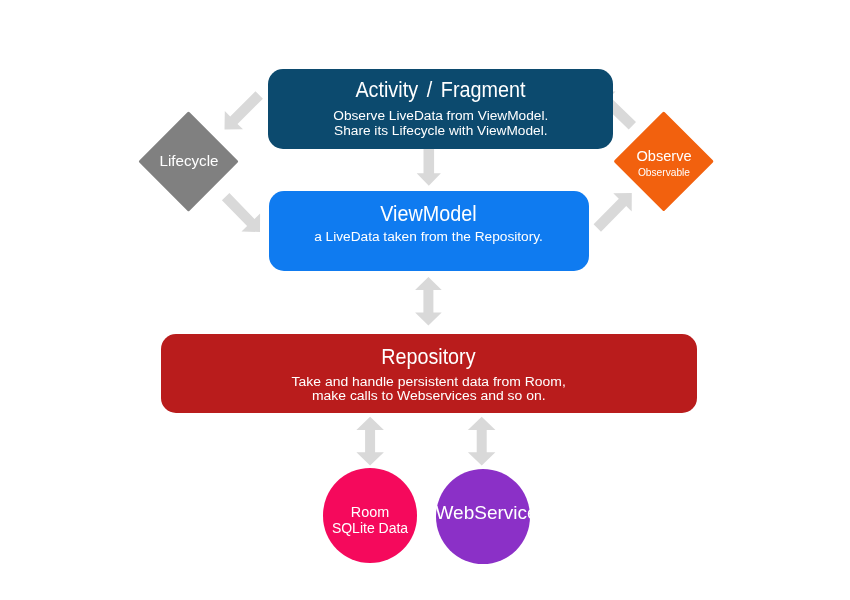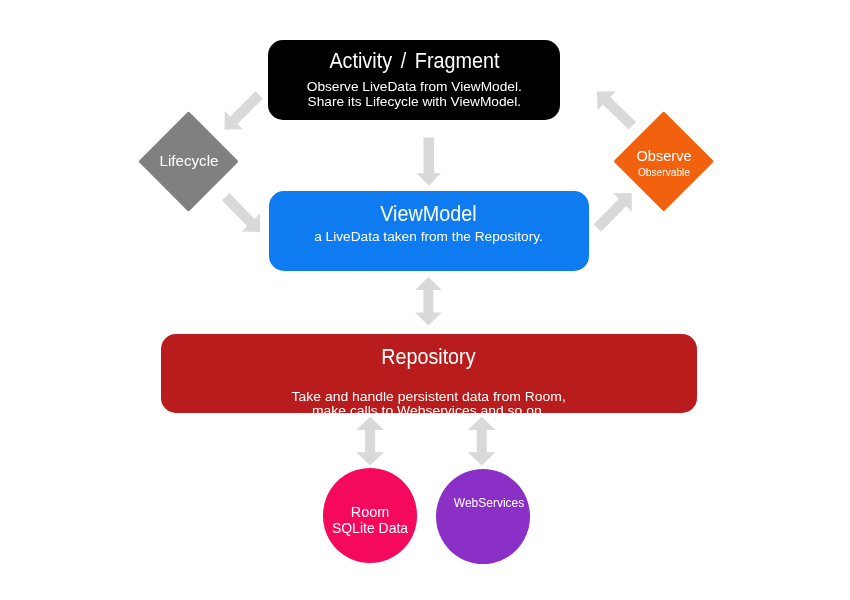--- a/index.html
+++ b/index.html
@@ -42,30 +42,30 @@
     transform-origin: center center;
     -webkit-font-smoothing: antialiased;
   }
   .txt { will-change: opacity; }
 
   
   .block { border-radius: 15px; }
   .block .title { font-size: 21.5px; }
   .block .desc  { font-size: 13.7px; line-height: 14.9px; }
 
-  #activity   { left: 268.3px; top: 40px;  width: 292px; height: 79.6px; background: #000000; }
+  #activity   { left: 268.3px; top: 69px;  width: 345px; height: 79.6px; background: #0c4a6e; }
   #viewmodel  { left: 268.5px; top: 190.6px; width: 320.0px; height: 80.4px; background: #0f7bf0; }
   #repository { left: 160.7px; top: 333.5px; width: 536.3px; height: 79.5px; background: #b91c1c; }
 
   #activity   .title { top: 11.2px; }
   #activity   .desc  { top: 39.7px; }
   #viewmodel  .title { top: 13.0px; }
   #viewmodel  .desc  { top: 39.0px; }
   #repository .title { top: 13.9px; }
-  #repository .desc  { top: 56px; }
+  #repository .desc  { top: 41.0px; }
 
   
   .diamond-shape {
     position: absolute;
     transform: rotate(45deg);
     border-radius: 1.5px;
   }
   #lifecycle { left: 138.8px; top: 111.3px; width: 100.4px; height: 100.4px; }
   #livedata  { left: 613.5px; top: 111.4px; width: 101.0px; height: 101.0px; }
   #lifecycle .diamond-shape { left: 14.7px; top: 14.7px; width: 71.0px; height: 71.0px; background: #808080; }
@@ -79,21 +79,21 @@
     position: absolute;
     left: 0; top: 0; right: 0; bottom: 0;
     border-radius: 50%;
   }
   #room        { left: 322.7px; top: 468.3px; width: 94.7px; height: 94.8px; }
   #webservices { left: 435.5px; top: 469.4px; width: 94.1px; height: 94.8px; }
   #room .circle-shape        { background: #f5095c; }
   #webservices .circle-shape { background: #8b30c7; }
   #room .title        { font-size: 14.4px; top: 36.6px; }
   #room .desc         { font-size: 14px; top: 53.1px; }
-  #webservices .title { font-size: 12px; top: 28px; padding-left: 13px; }
+  #webservices .title { font-size: 19px; top: 34px; }
 </style>
 </head>
 <body>
 
 <div id="canvas">
 
   <svg id="arrow-layer" width="850" height="600" viewBox="0 0 850 600">
     <g fill="#d9d9d9">
       <polygon points="434.1,137.4 434.1,173.2 440.9,173.2 428.8,185.8 416.7,173.2 423.5,173.2 423.5,137.4"></polygon>
       <polygon points="428.4,277.0 441.7,290.0 433.4,290.0 433.4,312.6 441.7,312.6 428.4,325.6 415.1,312.6 423.4,312.6 423.4,290.0 415.1,290.0"></polygon>

